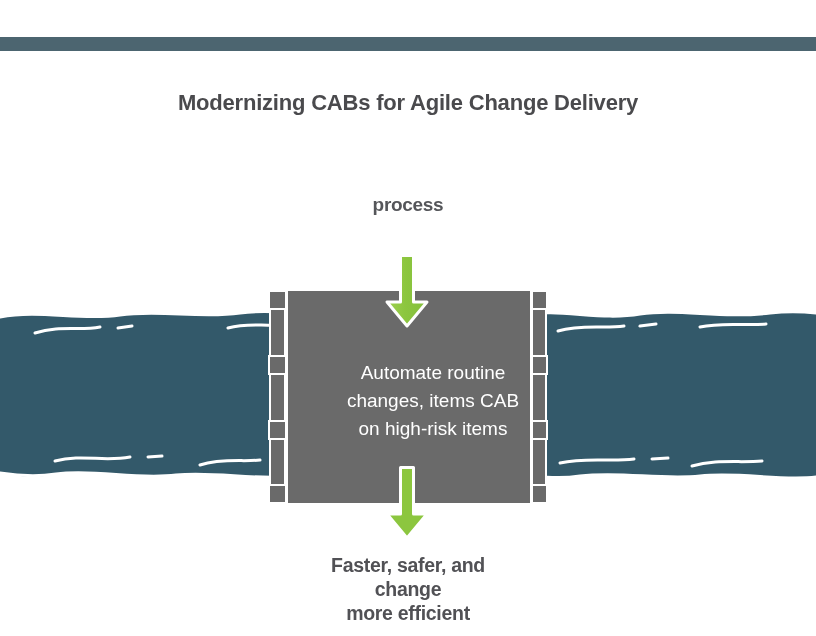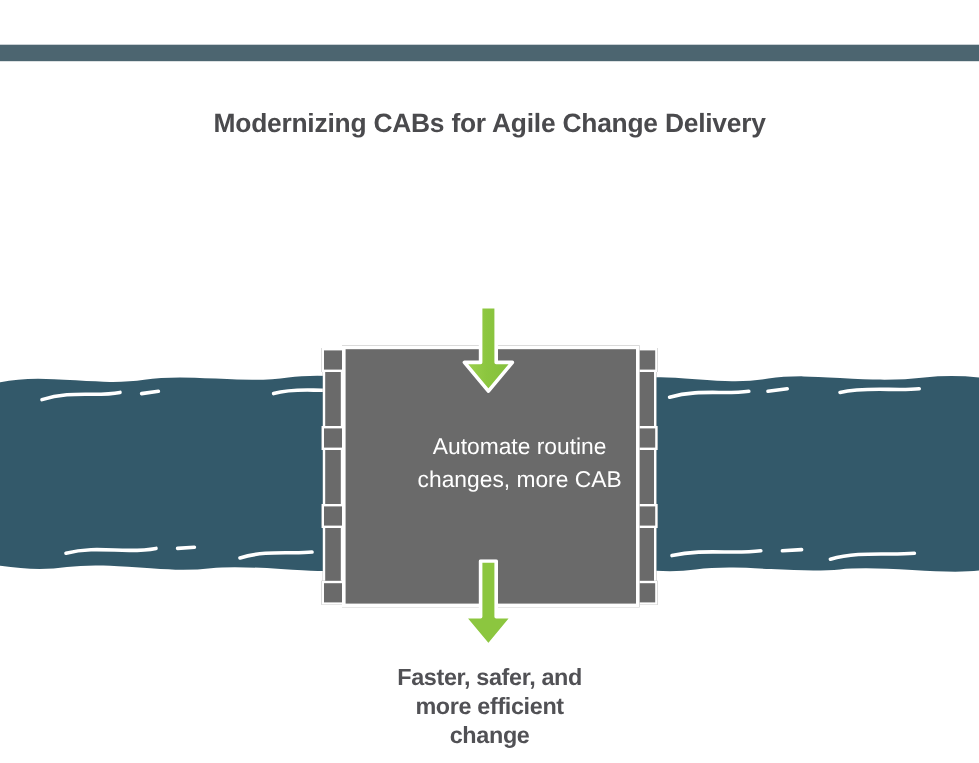--- a/index.html
+++ b/index.html
@@ -64,20 +64,21 @@
 </head>
 <body>
 
 <div id="canvas">
 
   <div id="top-bar" class="accent-bar"></div>
 
   <div id="page-title">Modernizing CABs for Agile Change Delivery</div>
 
   <div id="before-label" class="flow-label">
+    <span class="line">process</span>
   </div>
 
   <svg id="river-svg" width="816" height="200" viewBox="0 0 816 200">
     <defs>
       <linearGradient id="gr" x1="0" y1="0" x2="1" y2="0">
         <stop offset="0" stop-color="#9FD14F"></stop>
         <stop offset="0.45" stop-color="#8CC63F"></stop>
         <stop offset="1" stop-color="#84BF3C"></stop>
       </linearGradient>
     </defs>
@@ -120,31 +121,32 @@
   <div class="lock-tab tab-left tab-row4"></div>
   <div class="lock-tab tab-right tab-row1"></div>
   <div class="lock-tab tab-right tab-row2"></div>
   <div class="lock-tab tab-right tab-row3"></div>
   <div class="lock-tab tab-right tab-row4"></div>
 
   <div id="lock-box"></div>
 
   <div id="lock-label">
     <span class="line">Automate routine</span>
-    <span class="line">changes, more CAB</span>
+    <span class="line">changes, items CAB</span>
+    <span class="line">on high-risk items</span>
   </div>
 
   <svg id="arrow-top" class="arrow-svg" width="46" height="75" viewBox="0 0 46 75">
     <polygon points="16.5,1.5 29.5,1.5 29.5,48 43,48 23,72 3,48 16.5,48" fill="url(#gr)" stroke="#ffffff" stroke-width="3" stroke-linejoin="round"></polygon>
   </svg>
   <svg id="arrow-bottom" class="arrow-svg" width="46" height="75" viewBox="0 0 46 75">
     <polygon points="16.5,1.5 29.5,1.5 29.5,48 43,48 23,72 3,48 16.5,48" fill="#8CC63F" stroke="#ffffff" stroke-width="3" stroke-linejoin="round"></polygon>
   </svg>
 
   <div id="after-label" class="flow-label">
     <span class="line">Faster, safer, and</span>
+    <span class="line">change</span>
     <span class="line">more efficient</span>
-    <span class="line">change</span>
   </div>
 
   <div id="bottom-bar" class="accent-bar"></div>
 
 </div>
 
 </body></html>

